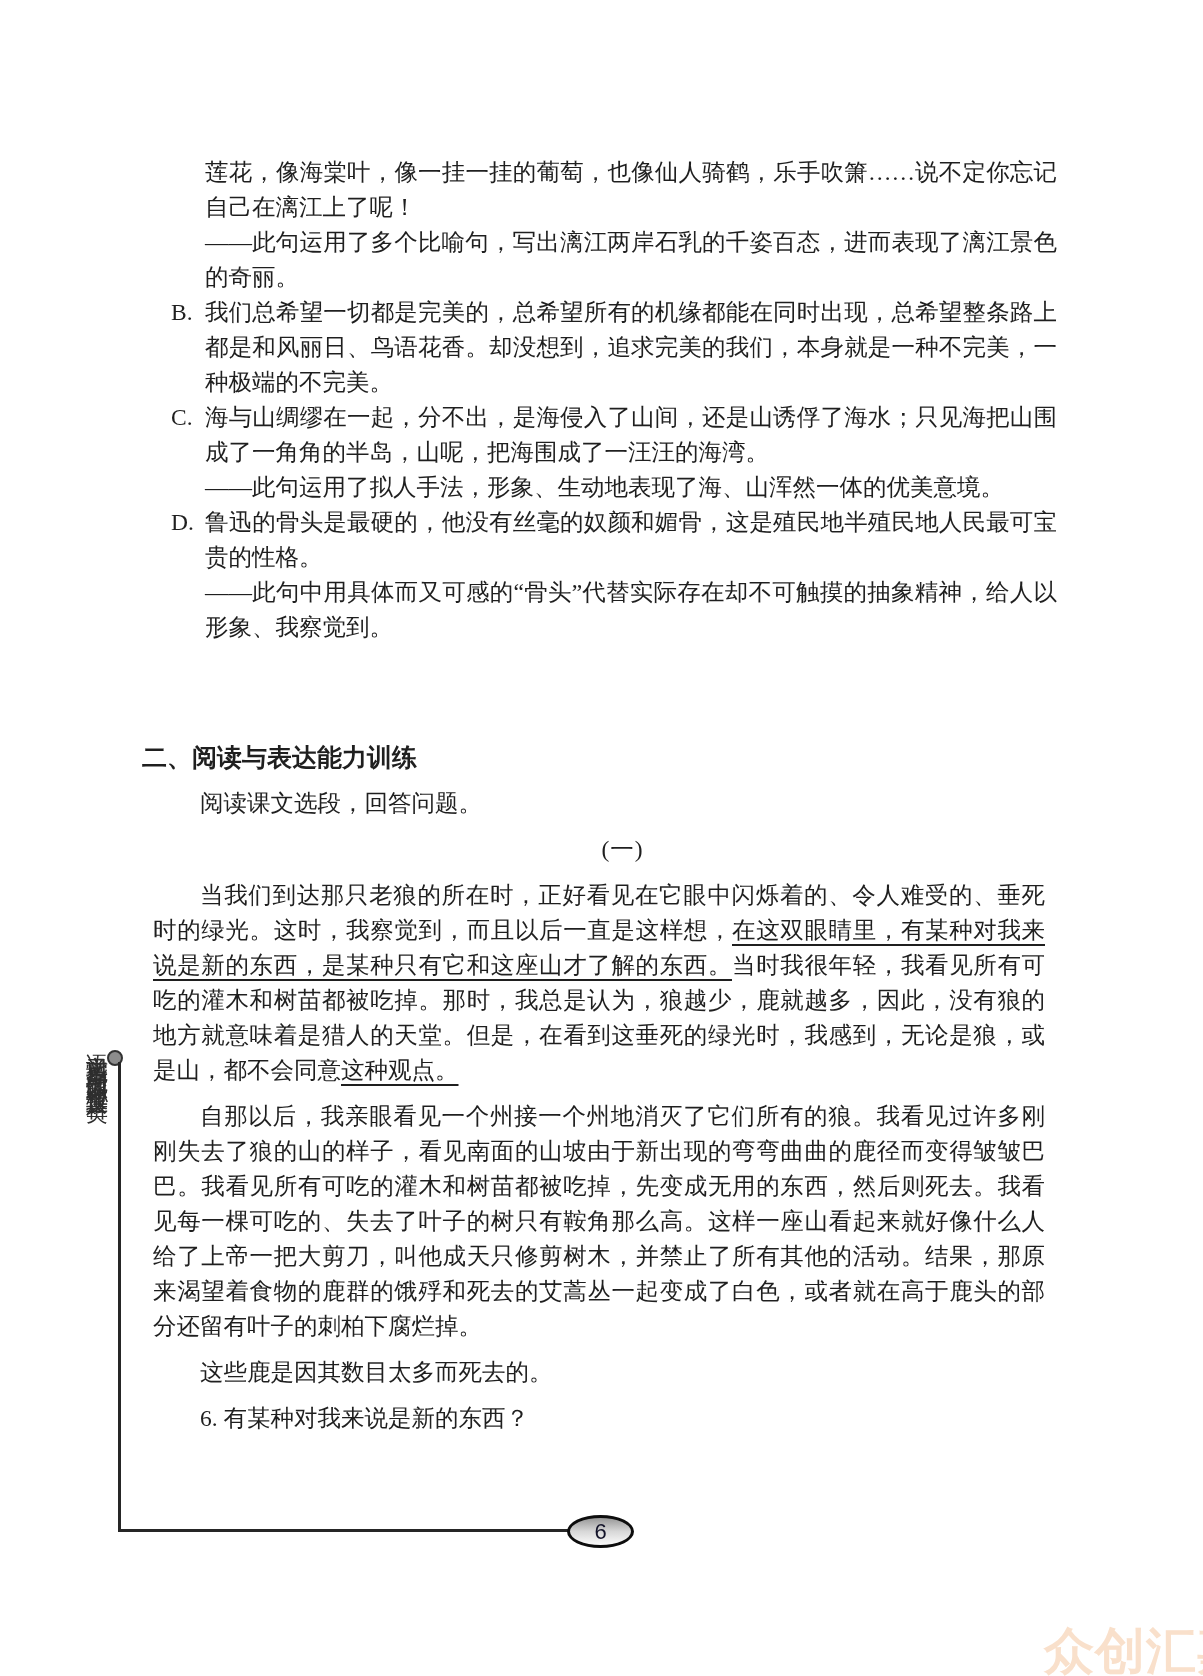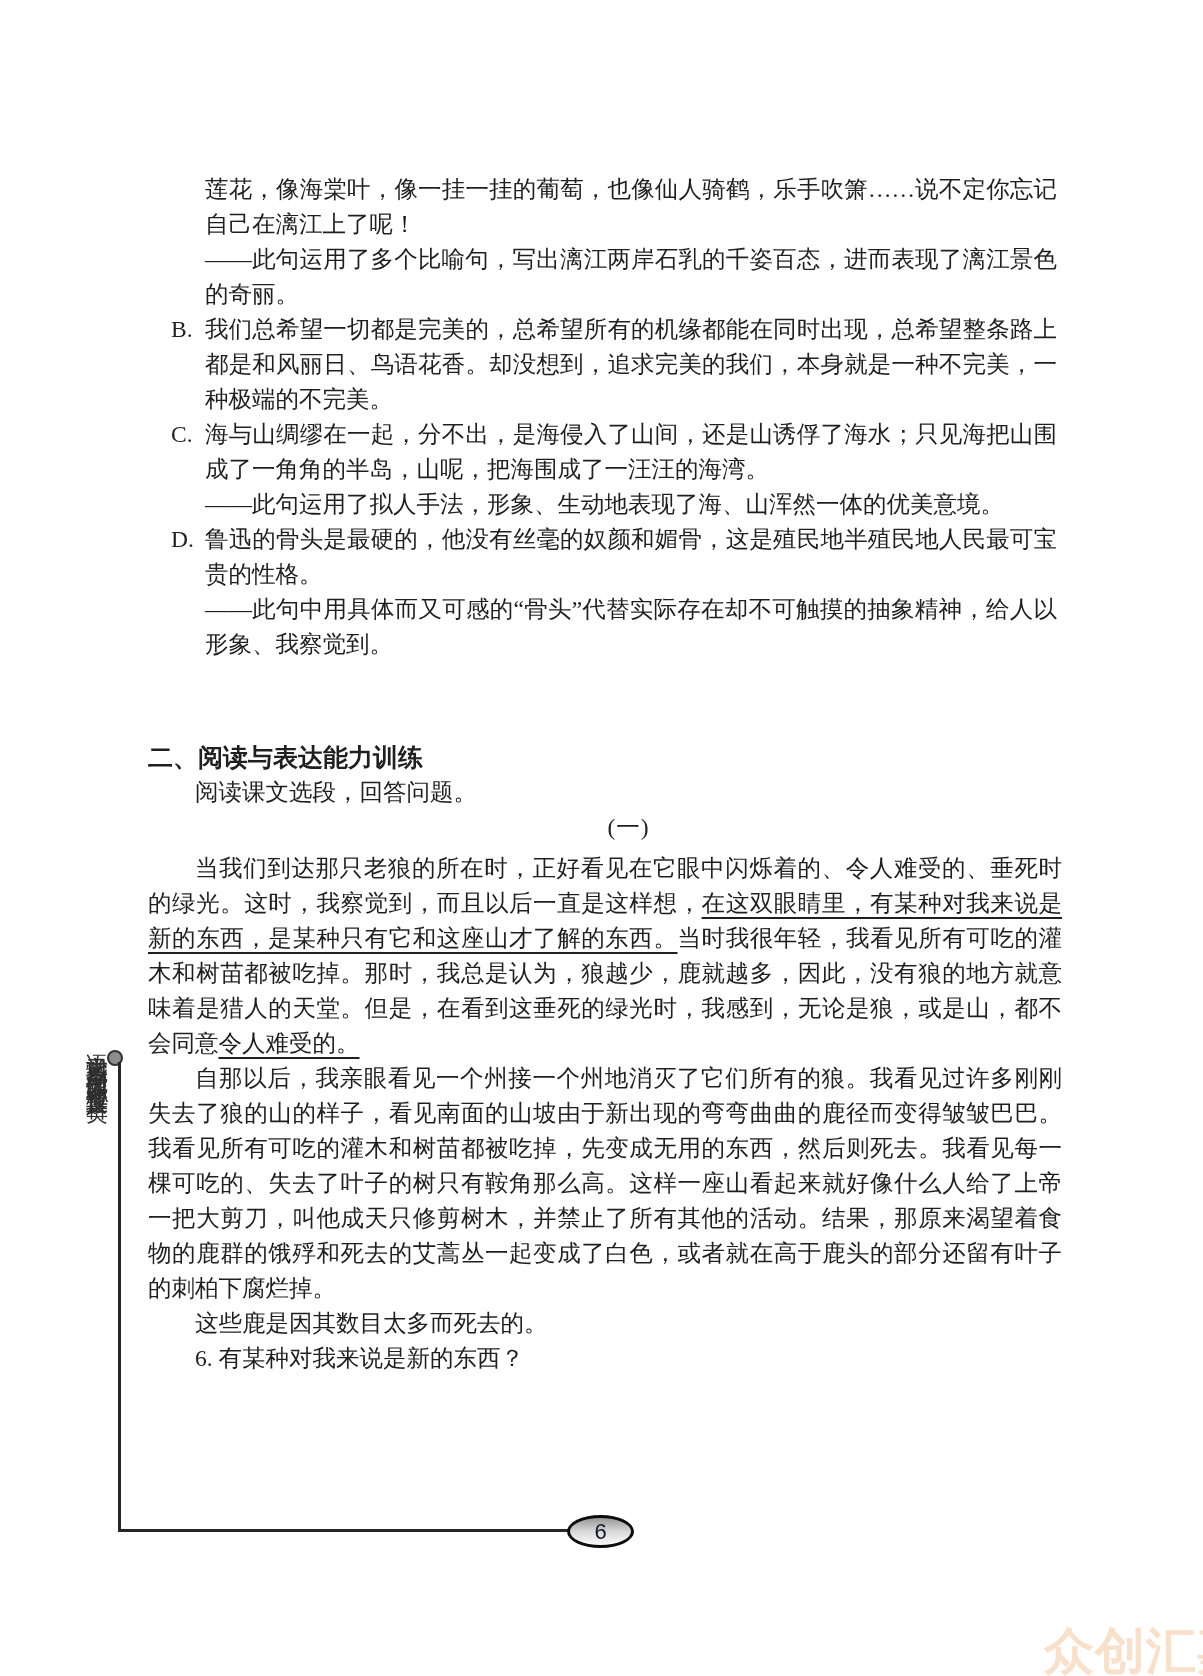--- a/index.html
+++ b/index.html
@@ -4,41 +4,41 @@
 <style>
   html,body { margin:0; padding:0; background:#ffffff; }
   .page {
     position:relative; width:1203px; height:1676px;
     background:#ffffff; overflow:hidden;
     font-family:"Liberation Serif", serif;
     color:#1f1f1f;
   }
   
   .block-options {
-    position:absolute; left:143px; top:172px; width:914px;
+    position:absolute; left:143px; top:155px; width:914px;
     font-size:23.5px; line-height:35px;
     text-align:justify; text-align-last:left;
   }
   .option { position:relative; padding-left:62px; }
   .option-label { position:absolute; left:28px; top:0; }
   .option p { margin:0; }
   
   .block-section {
-    position:absolute; left:148px; top:740px; width:914px;
+    position:absolute; left:142px; top:740px; width:914px;
     font-size:23.5px; line-height:35px;
     text-align:justify; text-align-last:left;
   }
   .section-heading {
     font-family:"Liberation Sans", sans-serif;
     font-weight:bold; font-size:25px; line-height:35px;
     margin:0; text-align:left;
   }
   .passage-intro { margin:13px 0 0 0; }
   .passage-title { margin:10px 0 0 0; text-align:center; text-align-last:center; letter-spacing:1px; }
-  .passage p { margin:0; text-indent:2em; }
+  .passage p { margin:11px; text-indent:2em; }
   .para-first { margin-top:6px !important; }
   .ul {
     text-decoration:underline;
     text-decoration-thickness:2px;
     text-underline-offset:6px;
   }
   .question { margin:0; text-indent:-8px; }
   
   .sidebar-title {
     position:absolute; left:82px; top:1036px;
@@ -100,21 +100,21 @@
       <p>——此句中用具体而又可感的“骨头”代替实际存在却不可触摸的抽象精神，给人以形象、我察觉到。</p>
     </div>
 
   </div>
 
   <div class="block-section passage">
     <h2 class="section-heading">二、阅读与表达能力训练</h2>
     <p class="passage-intro">阅读课文选段，回答问题。</p>
     <p class="passage-title">(一)</p>
 
-    <p class="para-first"><span>当我们到达那只老狼的所在时，正好看见在它眼中闪烁着的、令人难受的、垂死时的绿光。这时，我察觉到，而且以后一直是这样想，</span><span class="ul">在这双眼睛里，有某种对我来说是新的东西，是某种只有它和这座山才了解的东西。</span><span>当时我很年轻，我看见所有可吃的灌木和树苗都被吃掉。那时，我总是认为，狼越少，鹿就越多，因此，没有狼的地方就意味着是猎人的天堂。但是，在看到这垂死的绿光时，我感到，无论是狼，或是山，都不会同意</span><span class="ul">令人难受的。</span></p>
+    <p class="para-first"><span>当我们到达那只老狼的所在时，正好看见在它眼中闪烁着的、令人难受的、垂死时的绿光。这时，我察觉到，而且以后一直是这样想，</span><span class="ul">在这双眼睛里，有某种对我来说是新的东西，是某种只有它和这座山才了解的东西。</span><span>当时我很年轻，我看见所有可吃的灌木和树苗都被吃掉。那时，我总是认为，狼越少，鹿就越多，因此，没有狼的地方就意味着是猎人的天堂。但是，在看到这垂死的绿光时，我感到，无论是狼，或是山，都不会同意</span><span class="ul">这种观点。</span></p>
 
     <p>自那以后，我亲眼看见一个州接一个州地消灭了它们所有的狼。我看见过许多刚刚失去了狼的山的样子，看见南面的山坡由于新出现的弯弯曲曲的鹿径而变得皱皱巴巴。我看见所有可吃的灌木和树苗都被吃掉，先变成无用的东西，然后则死去。我看见每一棵可吃的、失去了叶子的树只有鞍角那么高。这样一座山看起来就好像什么人给了上帝一把大剪刀，叫他成天只修剪树木，并禁止了所有其他的活动。结果，那原来渴望着食物的鹿群的饿殍和死去的艾蒿丛一起变成了白色，或者就在高于鹿头的部分还留有叶子的刺柏下腐烂掉。</p>
     <p>这些鹿是因其数目太多而死去的。</p>
 
     <p class="question"><span>6.</span>&nbsp;<span>有某种对我来说是新的东西？</span></p>
   </div>
 
   <div class="sidebar-title">语文学习指导与能力训练（职业模块）工科类</div>
   <div class="marker-circle"></div>
   <div class="vline"></div>

